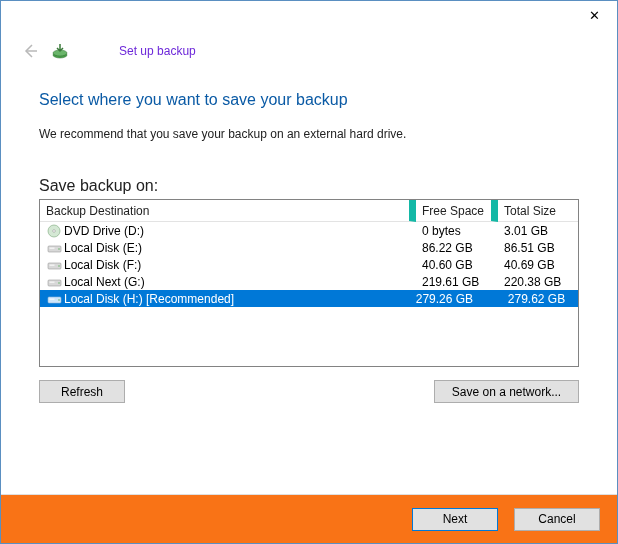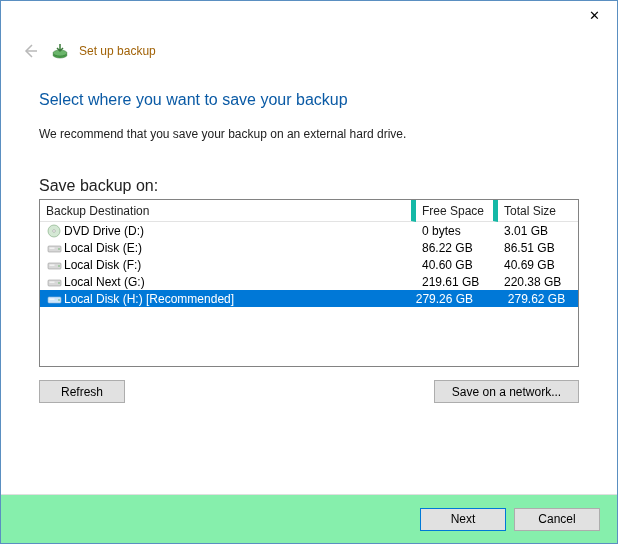--- a/index.html
+++ b/index.html
@@ -52,21 +52,22 @@
     }
     .app-icon {
       width: 18px;
       height: 18px;
       display: flex;
       align-items: center;
       justify-content: center;
     }
     .app-title {
       font-size: 12px;
-      color: #a16207;
+      color: #6d28d9;
+      margin-left: 40px;
     }
     .content {
       padding: 28px 38px 0 38px;
     }
     .heading {
       color: #0a5aa5;
       font-size: 16px;
       font-weight: 400;
       margin-bottom: 18px;
     }
@@ -87,21 +88,21 @@
       background: #fff;
     }
     .thead {
       display: flex;
       height: 22px;
       font-size: 12px;
       color: #222;
     }
     .th {
       padding: 3px 6px;
-      border-right: 5px solid #14b8a6;
+      border-right: 7px solid #14b8a6;
       border-bottom: 1px solid #e3e3e3;
       display: flex;
       align-items: center;
       white-space: nowrap;
     }
     .th.dest { width: 376px; }
     .th.free { width: 82px; }
     .th.total { width: 80px; border-right: none;}
     .tbody { }
     .row {
@@ -153,26 +154,26 @@
     .win-btn.wide {
       min-width: 145px;
       padding: 0 10px;
     }
     .footer {
       position: absolute;
       bottom: 0;
       left: 0;
       right: 0;
       height: 49px;
-      background: #86efac;
+      background: #f97316;
       border-top: 1px solid #dfdfdf;
       display: flex;
       justify-content: flex-end;
       align-items: center;
-      gap: 8px;
+      gap: 16px;
       padding-right: 17px;
     }
     .footer .win-btn {
       min-width: 86px;
     }
     .footer .win-btn.default {
       border: 1.5px solid #0078d7;
       background: #e1e1e1;
     }
   </style>

